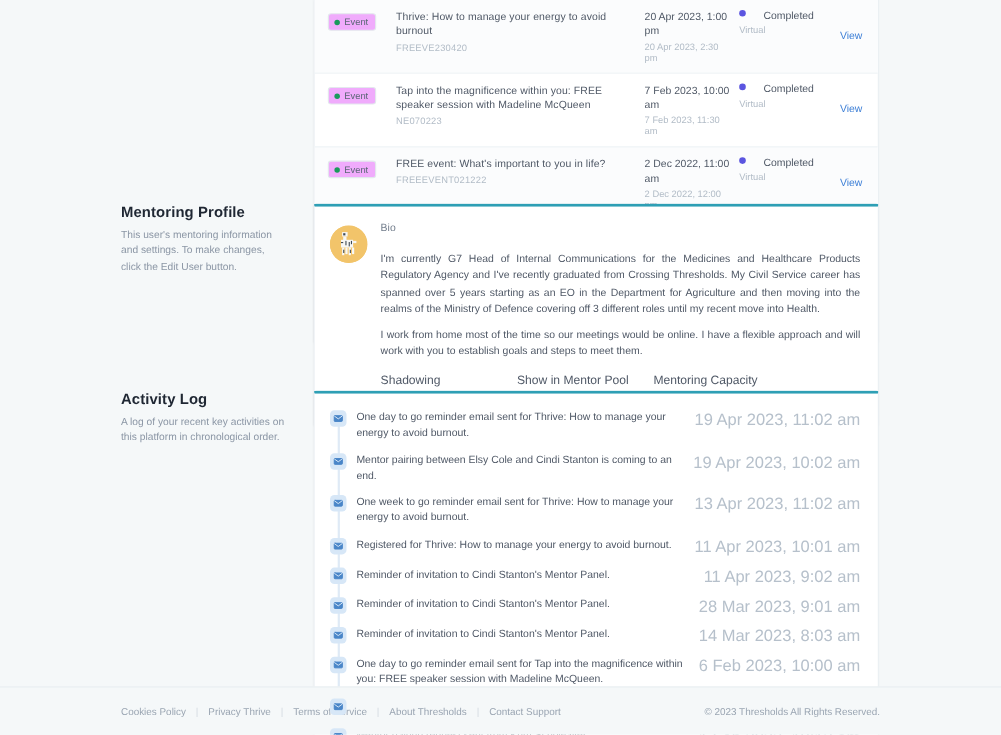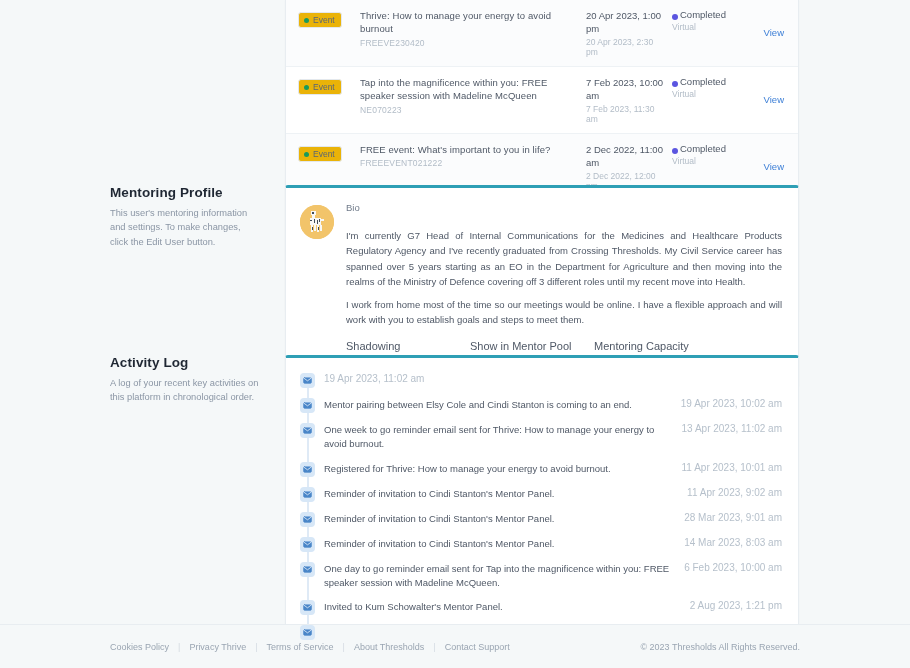--- a/index.html
+++ b/index.html
@@ -58,21 +58,21 @@
     display: flex;
     align-items: center;
     padding-top: 3px;
   }
   .type-badge {
     display: inline-flex;
     align-items: center;
     gap: 4px;
     border: 1px solid #e3e8ed;
     border-radius: 3px;
-    background: #eab308;
+    background: #f0abfc;
     padding: 2px 6px 2px 5px;
     font-size: 8.5px;
     color: #5a6676;
     line-height: 1.2;
     white-space: nowrap;
   }
   .dot {
     width: 5px; height: 5px;
     border-radius: 50%;
     flex: 0 0 5px;
@@ -115,22 +115,22 @@
     color: #b2bcc7;
     margin-top: 1px;
   }
 
   .ev-statuscell {
     width: 70px;
     flex: 0 0 70px;
   }
   .ev-status {
     display: flex;
-    align-items: flex-end;
-    gap: 2px;
+    align-items: flex-start;
+    gap: 16px;
     font-size: 9.5px;
     color: #4f5866;
   }
   .ev-status .dot { width: 6px; height: 6px; flex: 0 0 6px; }
   .ev-loc {
     font-size: 8.5px;
     color: #b2bcc7;
     margin-top: 2px;
     margin-left: 0;
   }
@@ -273,21 +273,21 @@
   .act-text {
     flex: 1 1 auto;
     font-size: 9.5px;
     color: #4f5866;
     line-height: 1.5;
     padding-right: 12px;
     min-width: 0;
   }
   .act-time {
     flex: 0 0 auto;
-    font-size: 10px;
+    font-size: 15px;
     color: #b6c0cb;
     white-space: nowrap;
     text-align: right;
     padding-top: 0px;
   }
   .show-more-wrap {
     text-align: center;
     padding: 14px 0 13px;
   }
 
@@ -567,20 +567,21 @@
         <div class="act-list">
           <div class="act-line"></div>
           <div id="activity-rows">
               <div class="act-row">
                 <span class="act-icon">
                   <svg width="9" height="9" viewBox="0 0 12 12" fill="none" stroke="#4a86c8" stroke-width="1.2" stroke-linecap="round" stroke-linejoin="round">
                     <rect x="1" y="2.5" width="10" height="7" rx="1" fill="#4a86c8" stroke="#4a86c8"></rect>
                     <path d="M1.6 3.2L6 6.4l4.4-3.2" stroke="#d7e7f7"></path>
                   </svg>
                 </span>
+                <span class="act-text">One day to go reminder email sent for Thrive: How to manage your energy to avoid burnout.</span>
                 <span class="act-time">19 Apr 2023, 11:02 am</span>
               </div>
               <div class="act-row">
                 <span class="act-icon">
                   <svg width="9" height="9" viewBox="0 0 12 12" fill="none" stroke="#4a86c8" stroke-width="1.2" stroke-linecap="round" stroke-linejoin="round">
                     <rect x="1" y="2.5" width="10" height="7" rx="1" fill="#4a86c8" stroke="#4a86c8"></rect>
                     <path d="M1.6 3.2L6 6.4l4.4-3.2" stroke="#d7e7f7"></path>
                   </svg>
                 </span>
                 <span class="act-text">Mentor pairing between Elsy Cole and Cindi Stanton is coming to an end.</span>

